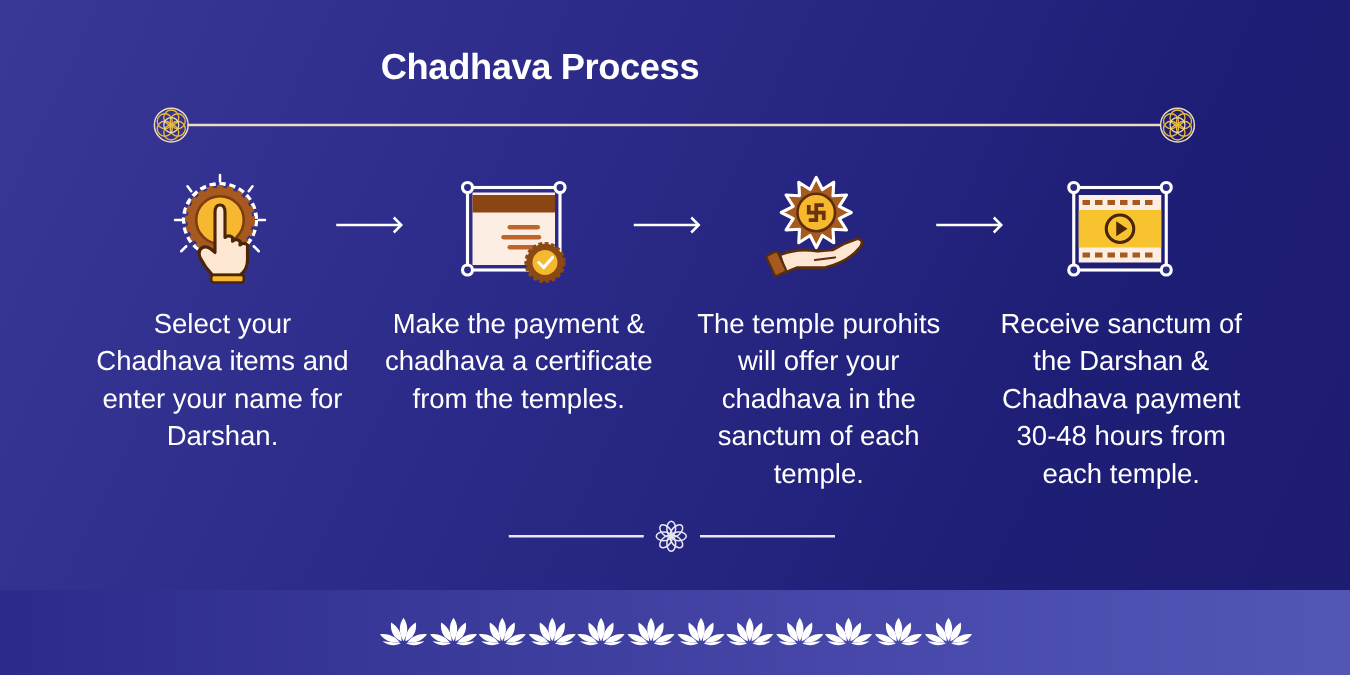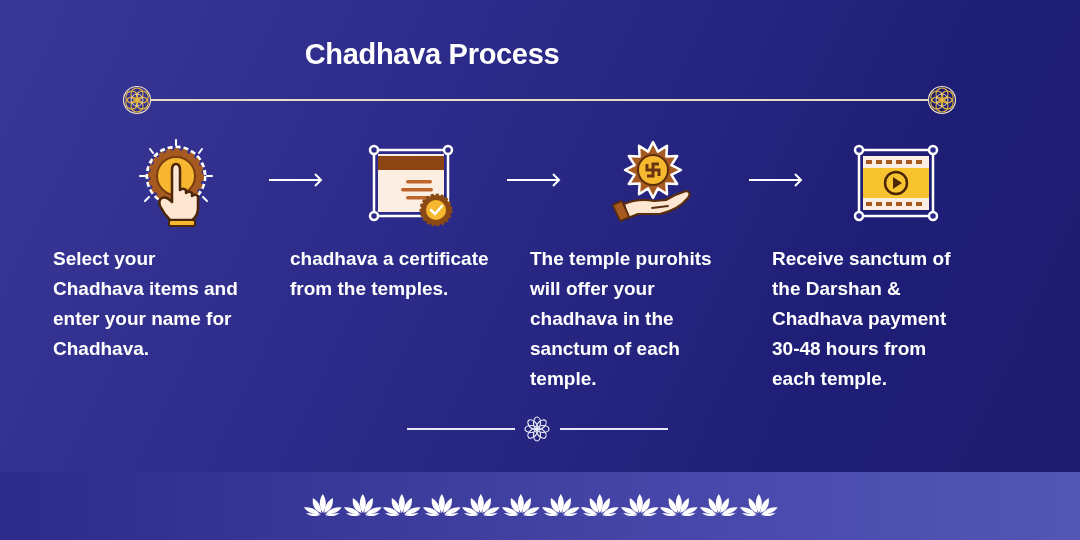--- a/index.html
+++ b/index.html
@@ -5,22 +5,22 @@
   html,body{margin:0;padding:0;}
   body{width:1080px;height:540px;position:relative;overflow:hidden;
        font-family:"Liberation Sans",sans-serif;
        background:linear-gradient(115deg,#3a3897 0%,#2b2a88 40%,#1f1e76 75%,#1d1c70 100%);}
   .title{position:absolute;left:0;width:864px;top:36px;text-align:center;color:#fff;
          font-size:29px;font-weight:bold;line-height:36px;letter-spacing:-0.3px;}
   .top-divider{position:absolute;top:99px;left:150px;width:778px;height:2px;background:#e9dcc0;}
   .mandala{position:absolute;width:30px;height:30px;top:85px;}
   .step-icon{position:absolute;top:138px;width:90px;height:90px;}
   .arrow{position:absolute;top:170px;width:56px;height:20px;}
-  .step-text{position:absolute;top:244px;width:250px;color:#fff;
-             font-size:19px;font-weight:bold;line-height:30px;}
+  .step-text{position:absolute;top:244px;width:250px;text-align:center;color:#fff;
+             font-size:22px;font-weight:normal;line-height:30px;}
   .step-text span{display:block;}
   .bottom-line{position:absolute;top:428px;height:1.5px;background:#e8e8f5;}
   .small-flower{position:absolute;left:524px;top:416px;width:26px;height:26px;}
   .footer{position:absolute;left:0;top:472px;width:1080px;height:68px;
           background:linear-gradient(90deg,#2c2b8b 0%,#3d3d9e 40%,#4d4fb0 80%,#5456b6 100%);}
   .lotus-row{position:absolute;left:303px;top:492px;display:flex;}
   .lotus{width:39.6px;height:26px;}
 </style>
 </head>
 <body>
@@ -139,23 +139,24 @@
   <circle cx="8" cy="78" r="4" fill="#2b2a88" stroke="#fff" stroke-width="2.5"></circle>
   <circle cx="82" cy="78" r="4" fill="#2b2a88" stroke="#fff" stroke-width="2.5"></circle>
   <circle cx="45" cy="45" r="11" fill="none" stroke="#4a2508" stroke-width="2.5"></circle>
   <path d="M42 39 L51 45 L42 51 Z" fill="#4a2508"></path>
 </svg>
 
 <div class="step-text" style="left:53px">
   <span>Select your</span>
   <span>Chadhava items and</span>
   <span>enter your name for</span>
-  <span>Chadhava.</span>
+  <span>Darshan.</span>
 </div>
 <div class="step-text" style="left:290px">
+  <span>Make the payment &amp;</span>
   <span>chadhava a certificate</span>
   <span>from the temples.</span>
 </div>
 <div class="step-text" style="left:530px">
   <span>The temple purohits</span>
   <span>will offer your</span>
   <span>chadhava in the</span>
   <span>sanctum of each</span>
   <span>temple.</span>
 </div>

